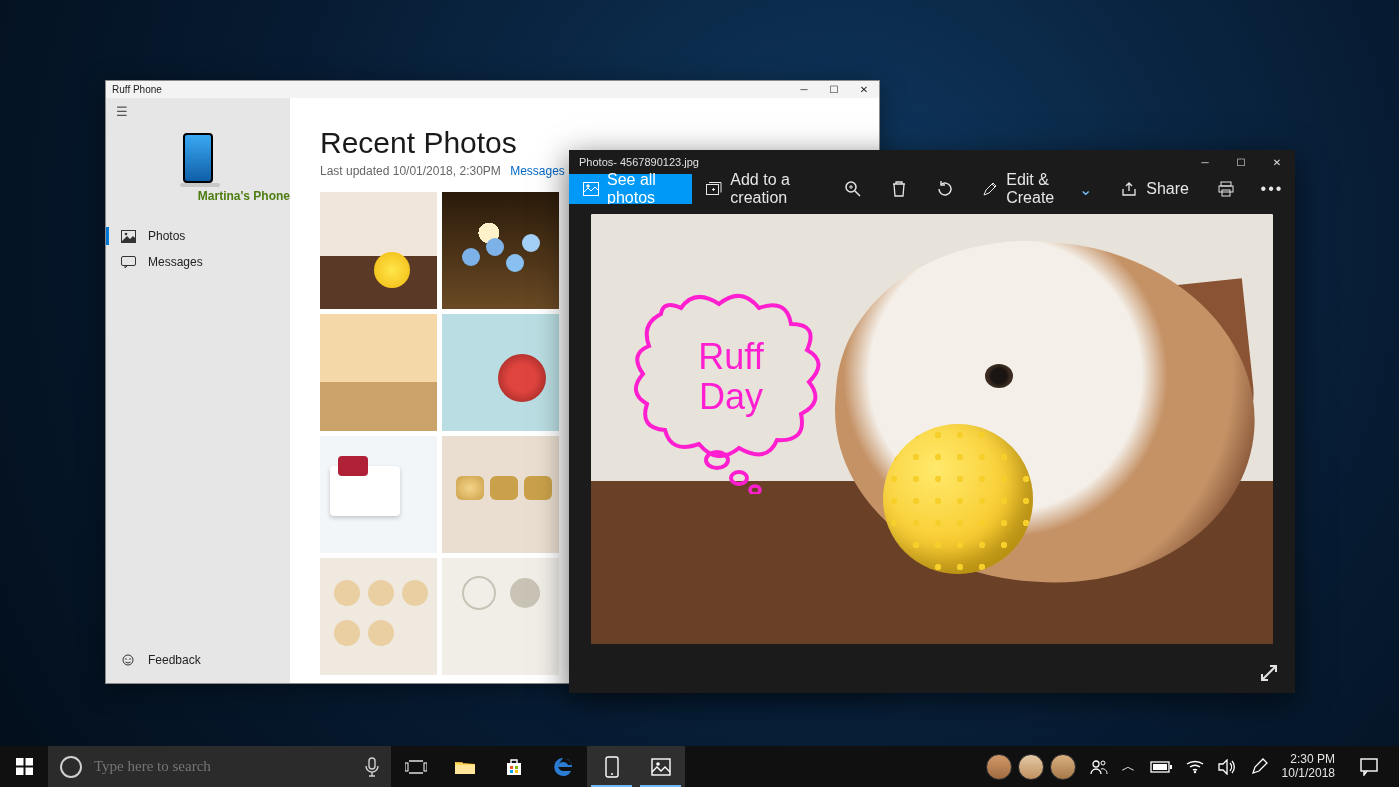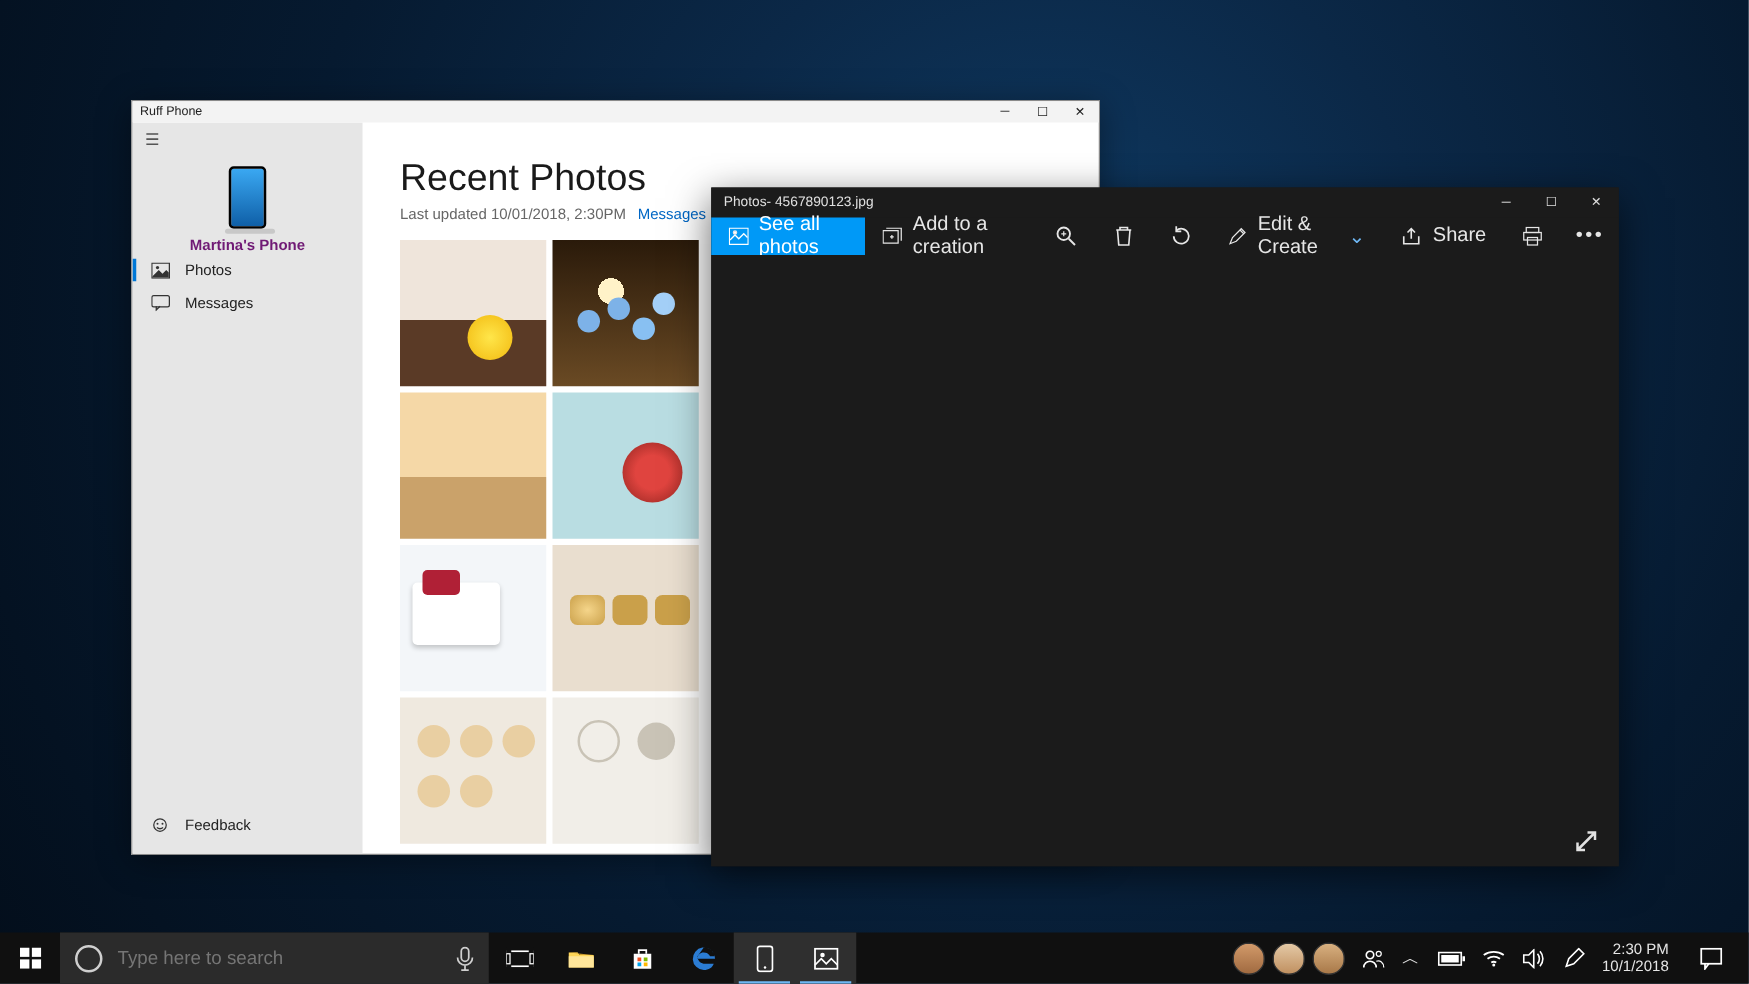--- a/index.html
+++ b/index.html
@@ -42,21 +42,21 @@
   }
   .hamb { padding-left: 10px; color:#555; font-size:13px; }
   .phone-illus {
     margin: 14px auto 6px auto;
     width: 30px; height: 50px;
     border: 2px solid #000; border-radius: 4px;
     background: linear-gradient(#3aa8f2,#0f5fa7);
     position: relative;
   }
   .phone-illus::after{content:"";position:absolute;bottom:-6px;left:-5px;width:40px;height:4px;background:#c8c8c8;border-radius:2px;}
-  .dev-name { text-align:center; font-size:12px; font-weight:600; color:#701a75; }
+  .dev-name { text-align:right; font-size:12px; font-weight:600; color:#4d7c0f; margin-bottom: 20px;}
   .side-item {
     display:flex; align-items:center; gap:12px;
     padding: 6px 10px 6px 14px;
     font-size: 12px; color:#222; cursor:pointer;
     position:relative;
   }
   .side-item.active::before{
     content:""; position:absolute; left:0; top:4px; bottom:4px; width:3px; background:#0078d7;
   }
   .side-footer { margin-top:auto; padding-bottom:10px;}
@@ -147,21 +147,21 @@
   .taskbar{
     position:absolute;left:0;right:0;bottom:0;height:41px;
     background:#101010;display:flex;align-items:center;color:#fff;
   }
   .tb-item{height:41px;display:flex;align-items:center;justify-content:center;cursor:pointer;}
   .start{width:48px;}
   .search-box{
     width:343px;height:41px;background:#2b2b2b;display:flex;align-items:center;padding:0 12px;gap:12px;color:#bfbfbf;
   }
   .search-box input{
-    flex:1;background:transparent;border:none;color:#dcdcdc;font-size:15px;outline:none;
+    flex:1;background:transparent;border:none;color:#dcdcdc;font-size:15px;outline:none;font-family:Liberation Serif, serif;
   }
   .cortana{width:22px;height:22px;border:2px solid #cfcfcf;border-radius:50%;}
   .mic{margin-left:auto;color:#cfcfcf;}
   .task-icons{display:flex;}
   .task-icons .tb-item{width:49px;position:relative;}
   .task-icons .tb-item.active{background:#2f2f2f;}
   .task-icons .tb-item.active::after{content:"";position:absolute;left:4px;right:4px;bottom:0;height:2px;background:#6fb8f5;}
   .tray{margin-left:auto;display:flex;align-items:center;gap:14px;padding-right:10px;color:#e6e6e6;font-size:12px;}
   .tray .people{display:flex;gap:6px;}
   .tray .avatar{width:26px;height:26px;border-radius:50%;background:linear-gradient(#d29a6a,#a06a40);border:1px solid #333;}
@@ -332,20 +332,34 @@
             <rect x="4" y="9" width="8" height="6" fill="none" stroke="#e6e6e6"></rect>
           </svg>
       </span>
     </div>
     <div class="ph-tool">
       <span class="ph-ico" style="letter-spacing:2px">•••</span>
     </div>
   </div>
 
   <div class="ph-canvas">
+    <div class="photo">
+      <div class="dog-ear"></div>
+      <div class="dog-head"></div>
+      <div class="dog-eye"></div>
+      <div class="ball"></div>
+      <svg class="thought" viewBox="0 0 220 220">
+        <path d="M40 40 Q20 50 28 72 Q8 80 22 100 Q6 118 26 130 Q18 154 44 156 Q50 180 78 170 Q96 192 118 174 Q146 190 156 166 Q186 168 180 140 Q204 128 188 108 Q208 88 186 76 Q198 50 170 50 Q166 24 138 34 Q120 12 98 30 Q74 14 60 34 Q42 26 40 40 Z" fill="none" stroke="#ff1fd1" stroke-width="4"></path>
+        <text x="110" y="95" text-anchor="middle" font-family="'Comic Sans MS',cursive" font-size="36" fill="#ff1fd1">Ruff</text>
+        <text x="110" y="135" text-anchor="middle" font-family="'Comic Sans MS',cursive" font-size="36" fill="#ff1fd1">Day</text>
+        <ellipse cx="96" cy="186" rx="11" ry="8" fill="none" stroke="#ff1fd1" stroke-width="4"></ellipse>
+        <ellipse cx="118" cy="204" rx="8" ry="6" fill="none" stroke="#ff1fd1" stroke-width="4"></ellipse>
+        <ellipse cx="134" cy="216" rx="5" ry="4" fill="none" stroke="#ff1fd1" stroke-width="3.5"></ellipse>
+      </svg>
+    </div>
     <div class="fullscreen-icon">
       <svg width="20" height="20" viewBox="0 0 20 20">
           <path d="M3 17 L17 3 M11 3h6v6 M9 17H3v-6" fill="none" stroke="#e2e2e2" stroke-width="2"></path>
         </svg>
     </div>
   </div>
 </div>
 
 <div class="taskbar">
   <div class="tb-item start">

